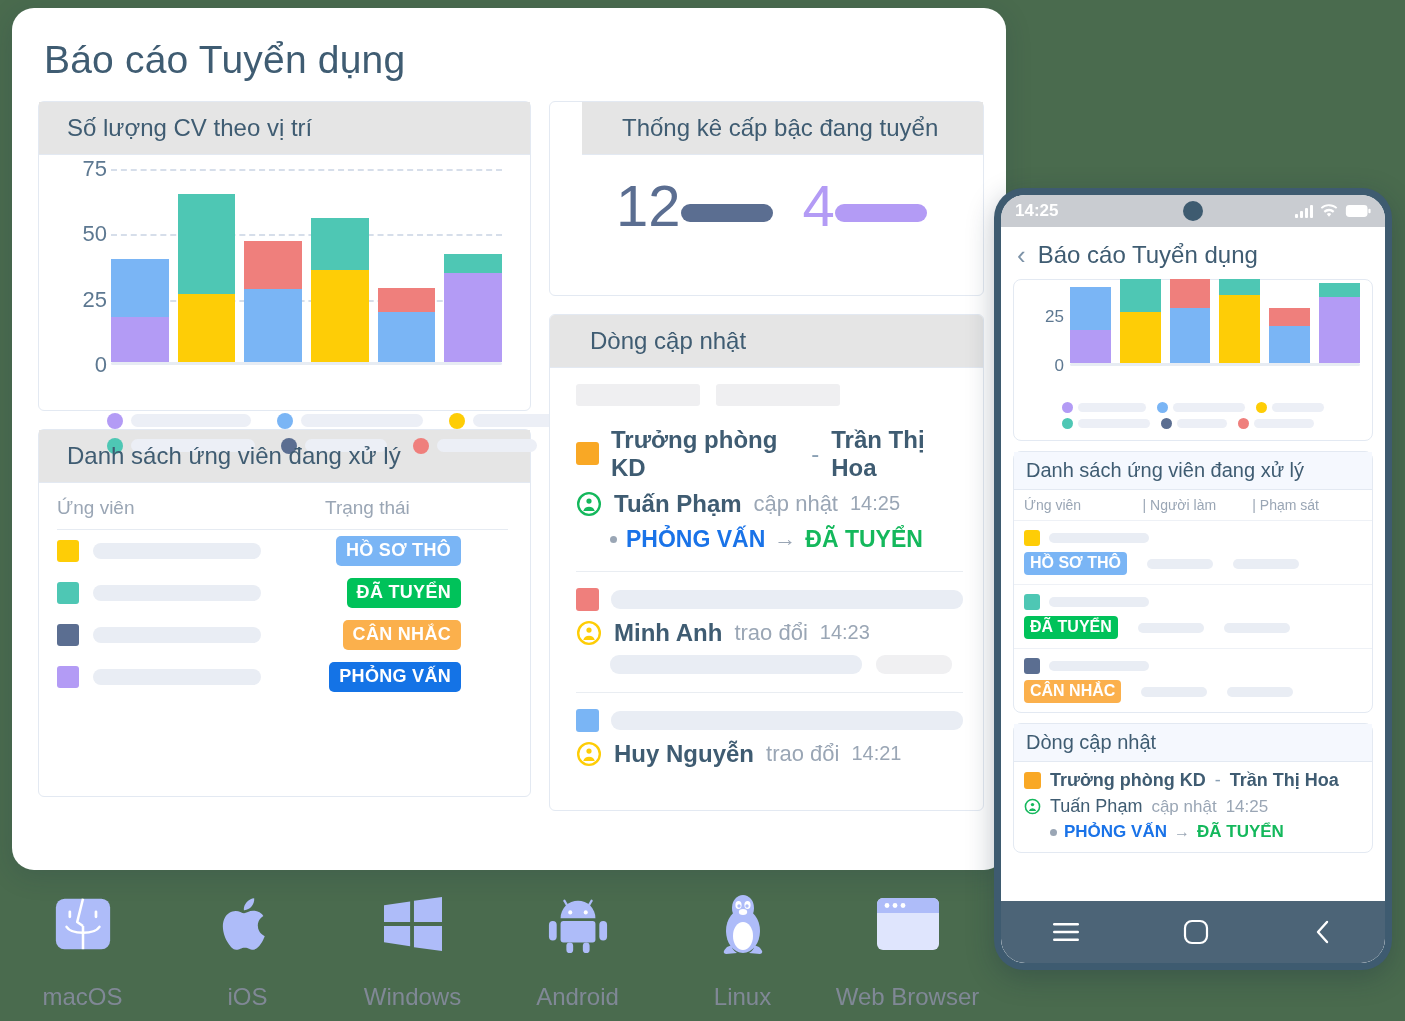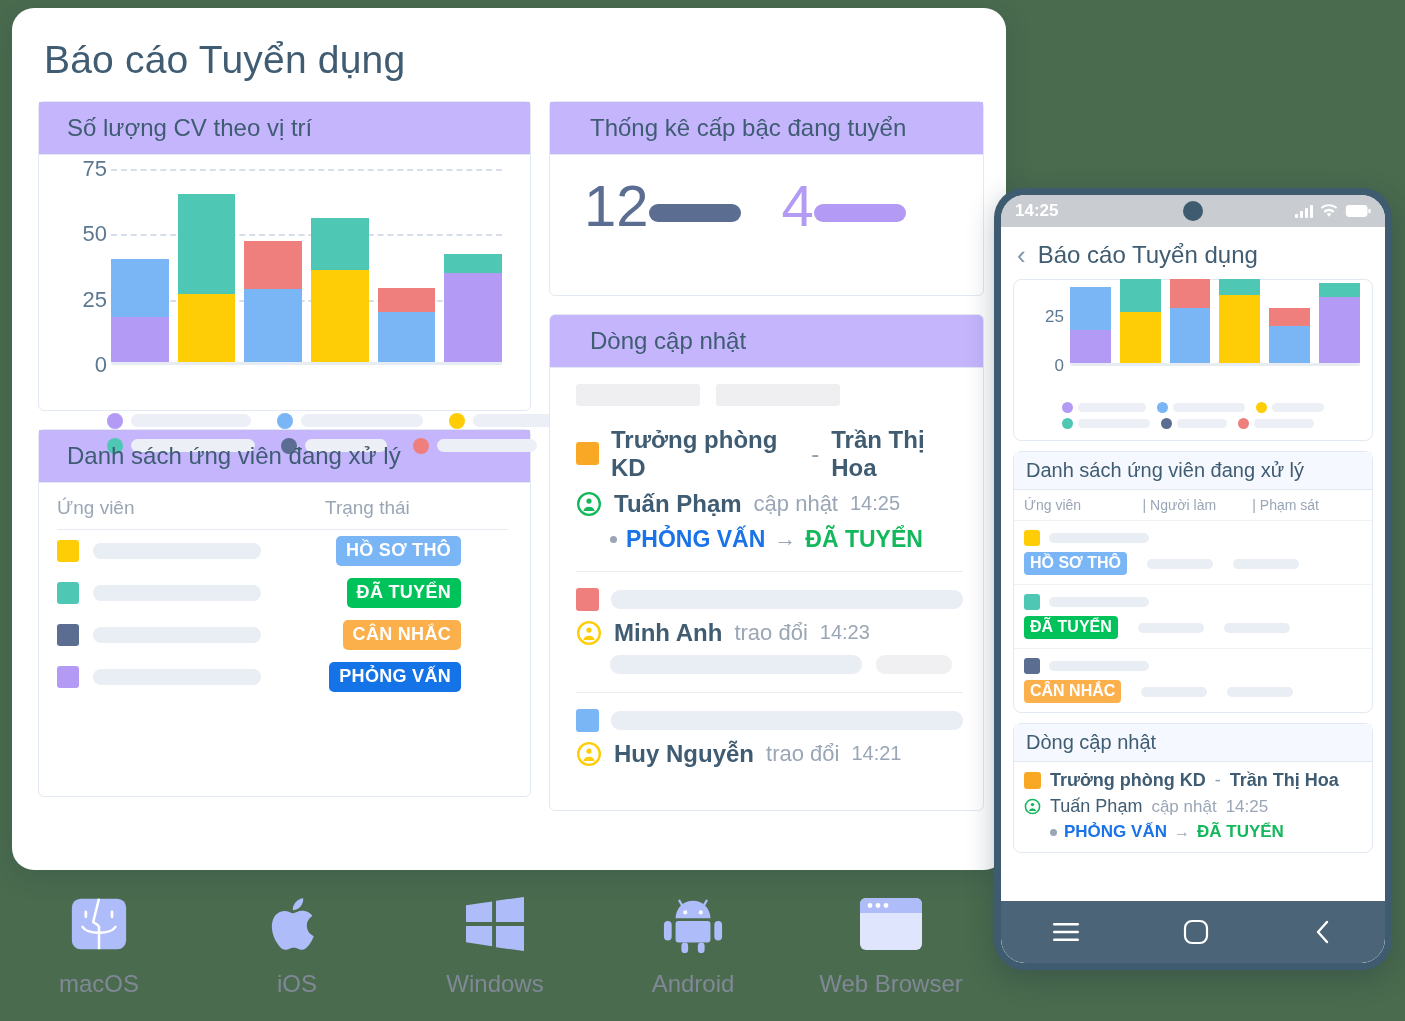--- a/index.html
+++ b/index.html
@@ -20,21 +20,21 @@
     box-shadow: 0 6px 26px rgba(30,50,70,.18);
     padding: 26px 26px 0 26px;
   }
   #page-title {
     font-size: 39px; font-weight: 400; color: #3f5c72;
     letter-spacing: .2px; line-height: 1.15; margin: 4px 0 18px 6px;
   }
 
   .panel { border: 1px solid #e3e9f2; border-radius: 6px; background:#fff; }
   .panel-head {
-    background: #c4b5fd; border-bottom: 1px solid #e3e9f2;
+    background: #e5e5e5; border-bottom: 1px solid #e3e9f2;
     padding: 12px 0 12px 28px;
     font-size: 24px; color: #3f5c72; font-weight: 400;
   }
   .panel-head.ctr { text-align: left; padding-left: 40px;}
 
   .cols { display: flex; gap: 18px; }
   .col-left { width: 493px; }
   .col-right { flex: 1; }
 
   
@@ -64,21 +64,21 @@
   .tbl-row { display:flex; align-items:center; height:42px; }
   .sw { width:22px; height:22px; border-radius:3px; flex:none; margin-right:14px;}
   .namebar { width:168px; height:16px; border-radius:8px; background:#e9edf4; }
   .badge-cell { width:200px; display:flex; justify-content:flex-end; }
   .badge {
     display:inline-block; color:#fff; font-weight:bold; font-size:18px;
     padding: 4px 10px 5px; border-radius:5px; letter-spacing:.3px; white-space:nowrap;
   }
 
   
-  #stat-panel { height: 195px; }
+  #stat-panel { height: 195px; padding-left: 32px; }
   .stat-body { display:flex; padding: 22px 34px 0 34px; gap: 30px; }
   .stat { flex:1; display:flex; flex-direction:row; align-items:center; }
   .stat-num { font-size: 58px; font-weight: 400; line-height:1; }
   .stat-bar { width: 92px; height: 18px; border-radius: 9px; margin-top: 14px; }
 
   
   #feed-panel { margin-top: 18px; height: 497px; overflow:hidden; }
   .feed-body { padding: 16px 20px 0 26px; }
   .tabs { display:flex; align-items:center; gap:16px; padding-bottom: 4px; }
   .tab-active { display:flex; align-items:center; gap:7px; color:#1769d6; font-size:23px;
@@ -150,21 +150,21 @@
   .pf-act { font-size:17px; color:#9aa6b5;}
   .pf-trans { display:flex; align-items:center; gap:7px; padding-left:26px; margin-top:2px;}
   .pf-from { color:#1a73e8; font-weight:bold; font-size:17px;}
   .pf-to { color:#14b85c; font-weight:bold; font-size:17px;}
   #p-nav { height:62px; background:#4c6477; display:flex; align-items:center;
      justify-content:space-around; flex:none; border-radius:0 0 24px 24px;}
   .navic { color:#fff; }
 
   
   #platforms { position:absolute; left:0; top:892px; width:990px; display:flex; }
-  .plat { flex:1; display:flex; flex-direction:column; align-items:center; gap:14px; }
+  .plat { flex:1; display:flex; flex-direction:column; align-items:center; gap:27px; }
   .plat-label { font-size:24px; color:#808896; }
   .plat-ic { height:64px; display:flex; align-items:center; }
 </style>
 </head>
 <body>
 
 <div id="stage">
 
   <div id="desktop-card">
     <div id="page-title">Báo cáo Tuyển dụng</div>
@@ -619,20 +619,37 @@
           <rect x="14" y="29" width="36" height="22" rx="3" fill="#aebcf9"></rect>
           <rect x="2" y="29" width="8" height="20" rx="4" fill="#aebcf9"></rect>
           <rect x="54" y="29" width="8" height="20" rx="4" fill="#aebcf9"></rect>
           <rect x="20" y="51" width="7" height="11" rx="3.5" fill="#aebcf9"></rect>
           <rect x="37" y="51" width="7" height="11" rx="3.5" fill="#aebcf9"></rect>
         </svg>
       </div>
       <div class="plat-label">Android</div>
     </div>
 
+    <div class="plat">
+      <div class="plat-ic">
+        <svg width="56" height="66" viewBox="0 0 56 66">
+          <ellipse cx="28" cy="40" rx="17" ry="22" fill="#aebcf9"></ellipse>
+          <ellipse cx="28" cy="17" rx="11" ry="13" fill="#aebcf9"></ellipse>
+          <ellipse cx="23.5" cy="14" rx="3.1" ry="4" fill="#fff"></ellipse>
+          <ellipse cx="32.5" cy="14" rx="3.1" ry="4" fill="#fff"></ellipse>
+          <circle cx="24" cy="15" r="1.7" fill="#aebcf9"></circle>
+          <circle cx="32" cy="15" r="1.7" fill="#aebcf9"></circle>
+          <ellipse cx="28" cy="21" rx="4.2" ry="3" fill="#fff"></ellipse>
+          <ellipse cx="28" cy="45" rx="10" ry="14" fill="#fff"></ellipse>
+          <path d="M12 56 Q6 62 11 63 L22 62 Q16 58 17 54z" fill="#aebcf9"></path>
+          <path d="M44 56 Q50 62 45 63 L34 62 Q40 58 39 54z" fill="#aebcf9"></path>
+        </svg>
+      </div>
+      <div class="plat-label">Linux</div>
+    </div>
 
     <div class="plat">
       <div class="plat-ic">
         <svg width="64" height="54" viewBox="0 0 64 54">
           <rect x="1" y="1" width="62" height="52" rx="6" fill="#dfe5fd"></rect>
           <path d="M1 7a6 6 0 0 1 6-6h50a6 6 0 0 1 6 6v9H1z" fill="#aebcf9"></path>
           <circle cx="11" cy="8.5" r="2.4" fill="#fff"></circle>
           <circle cx="19" cy="8.5" r="2.4" fill="#fff"></circle>
           <circle cx="27" cy="8.5" r="2.4" fill="#fff"></circle>
         </svg>

